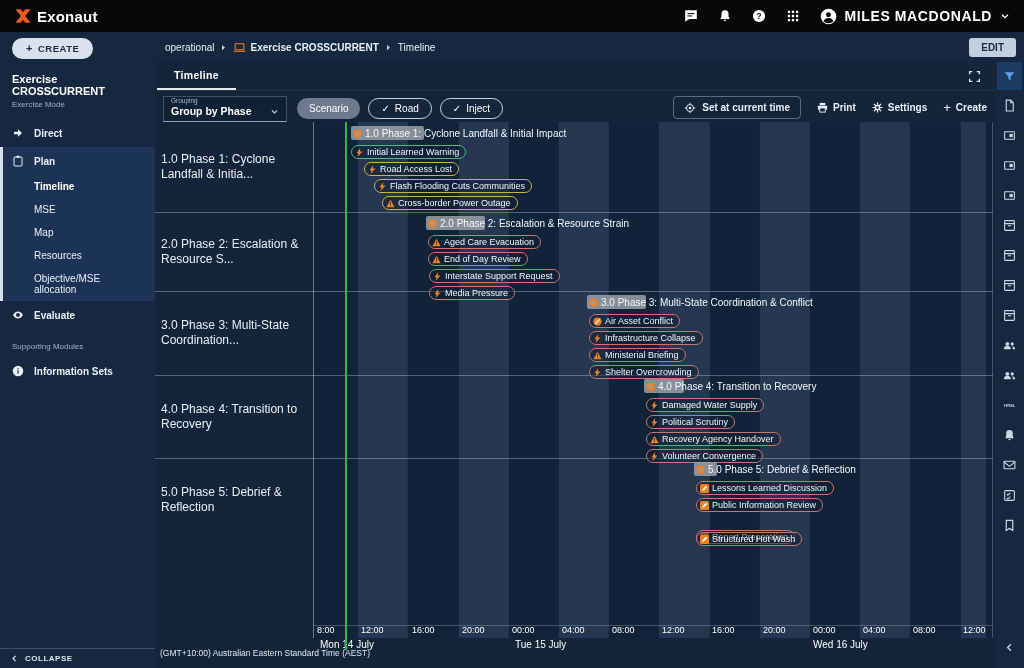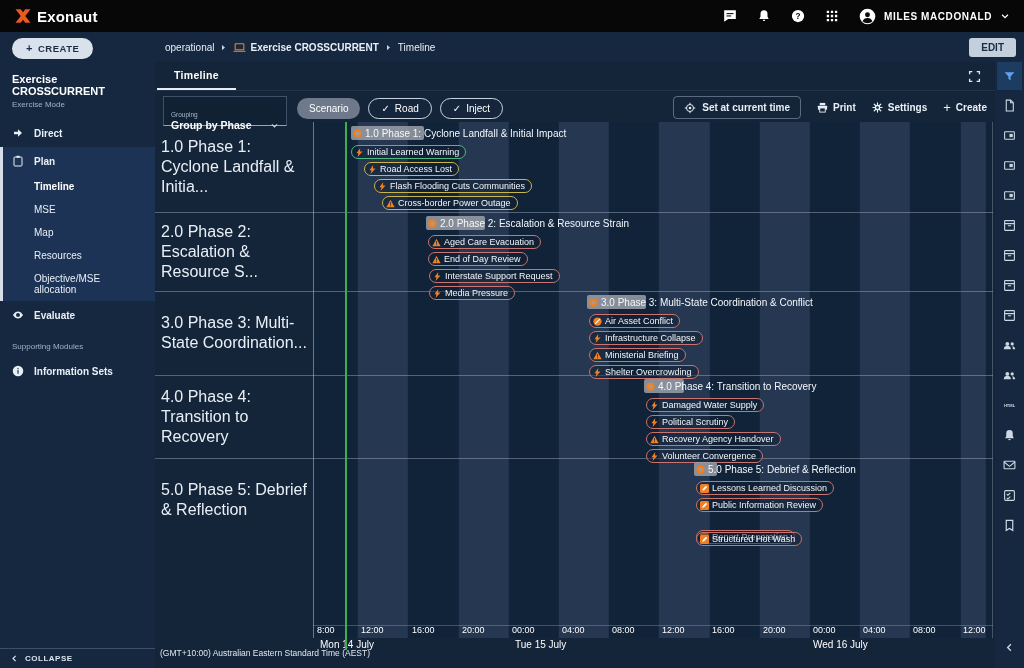--- a/index.html
+++ b/index.html
@@ -8,21 +8,21 @@
 
   
   .topbar{position:absolute;left:0;top:0;width:1024px;height:32px;background:#070707;display:flex;align-items:center;padding:0 14px;box-sizing:border-box;}
   .brand{display:flex;align-items:center;gap:5px;cursor:pointer;}
   .brand .ic svg{width:18px;height:18px;}
   .brand-text{font-size:15px;font-weight:bold;color:#fff;letter-spacing:.2px;}
   .topbar-right{margin-left:auto;display:flex;align-items:center;gap:20px;color:#fff;}
   .tb-ic svg{width:14px;height:14px;display:block;}
   .user{display:flex;align-items:center;gap:8px;}
   .user .ic svg{width:17px;height:17px;}
-  .user .name{font-size:10px;font-weight:bold;letter-spacing:.6px;}
+  .user .name{font-size:14px;font-weight:bold;letter-spacing:.6px;}
   .user .chev svg{width:10px;height:10px;}
 
   
   .sidebar{position:absolute;left:0;top:32px;width:155px;height:636px;background:#152840;box-sizing:border-box;}
   .back-row{display:flex;align-items:center;gap:6px;padding:13px 10px 8px;color:#dde6f0;font-size:7.5px;font-weight:bold;letter-spacing:.4px;cursor:pointer;}
   .back-row .ic svg{width:10px;height:10px;}
   .create-btn{margin:6px 12px 14px;display:inline-flex;align-items:center;gap:5px;background:#d9e2ec;color:#1b2c44;font-size:9.5px;font-weight:bold;letter-spacing:.5px;border-radius:12px;padding:5px 14px;cursor:pointer;}
   .create-btn .plus{font-size:11px;font-weight:bold;line-height:1;}
   .ex-title{padding:0 12px;font-size:11px;font-weight:bold;color:#fff;}
   .ex-mode{padding:3px 12px 10px;font-size:8px;color:#9fb2c8;}
@@ -47,42 +47,42 @@
   .crumb-ic svg{width:13px;height:11px;}
   .edit-btn{margin-left:auto;background:#c3cfdd;color:#1b2b42;font-size:10px;font-weight:bold;padding:4px 12px;border-radius:3px;cursor:pointer;}
 
   
   .main{position:absolute;left:155px;top:62px;width:840px;height:606px;background:#142539;overflow:hidden;}
   .tabbar{position:absolute;left:0;top:0;width:100%;height:28px;border-bottom:1px solid rgba(148,166,190,.12);}
   .tab{position:absolute;left:2px;top:0;height:28px;display:flex;align-items:center;padding:0 17px;font-size:10.5px;font-weight:bold;letter-spacing:.3px;color:#fff;border-bottom:2px solid #e8edf4;box-sizing:border-box;cursor:pointer;}
   .fullscreen{position:absolute;right:14px;top:7px;color:#dfe8f2;cursor:pointer;}
   .fullscreen svg{width:13px;height:13px;}
 
-  .grouping{position:absolute;left:8px;top:34px;width:124px;height:26px;background:#0f2133;border:1px solid #3e5168;border-bottom:1px solid #93a5ba;box-sizing:border-box;padding:14px 7px;cursor:pointer;}
+  .grouping{position:absolute;left:8px;top:34px;width:124px;height:26px;background:#0f2133;border:1px solid #3e5168;border-bottom:1px solid #93a5ba;box-sizing:border-box;padding:0 7px;cursor:pointer;}
   .g-label{font-size:6.5px;color:#a7b7ca;}
   .g-value{font-size:10.5px;font-weight:bold;color:#fff;display:flex;justify-content:space-between;align-items:center;margin-top:1px;}
   .g-value .ic{color:#c6d2e0;}
   .g-value .ic svg{width:9px;height:9px;}
 
   .chips{position:absolute;left:142px;top:36px;display:flex;gap:8px;align-items:center;}
   .chip{height:21px;display:inline-flex;align-items:center;gap:5px;padding:0 12px;border-radius:11px;font-size:10px;color:#fff;box-sizing:border-box;cursor:pointer;white-space:nowrap;}
   .chip.filled{background:#6e7a8c;}
   .chip.outlined{border:1px solid #c9d4e2;background:rgba(23,40,64,.4);}
   .chip .ck{font-size:10px;}
 
   .tl-right{position:absolute;right:8px;top:34px;display:flex;align-items:center;gap:16px;font-size:10px;font-weight:bold;color:#e9eff7;}
   .sct{display:flex;align-items:center;gap:6px;border:1px solid rgba(150,165,185,.55);border-radius:4px;padding:4.5px 10px;cursor:pointer;}
   .sct .ic svg{width:12px;height:12px;}
   .act{display:flex;align-items:center;gap:5px;cursor:pointer;}
   .act .ic svg{width:11px;height:11px;}
   .act .plus{font-size:13px;font-weight:normal;line-height:1;}
 
   
   .labels{position:absolute;left:0;top:60px;width:158px;height:503px;overflow:hidden;}
-  .row-label{position:absolute;left:6px;width:148px;display:flex;align-items:center;font-size:16px;line-height:1.25;color:#e9eff7;}
+  .row-label{position:absolute;left:6px;width:148px;display:flex;align-items:center;font-size:12px;line-height:1.25;color:#e9eff7;}
   .chart{position:absolute;left:158px;top:60px;width:680px;height:516px;background:repeating-linear-gradient(90deg,#112339 0 50.2px,#253751 50.2px 100.4px);background-position:-6.2px 0;border-left:1px solid rgba(190,205,222,.5);border-right:1px solid rgba(190,205,222,.3);box-sizing:border-box;overflow:hidden;}
   .h-sep{position:absolute;left:0;width:838px;height:1px;background:rgba(180,195,215,.4);}
   .rows-bottom{position:absolute;left:158px;top:563px;width:680px;height:1px;background:rgba(180,195,215,.3);}
   .now-line{position:absolute;top:60px;width:2px;height:528px;z-index:4;}
   .phase{position:absolute;height:14px;z-index:3;cursor:pointer;}
   .pbar{position:absolute;left:-2px;top:0;height:14px;background:rgba(155,160,168,.85);border-radius:2px;}
   .pcontent{position:relative;display:flex;align-items:center;gap:3px;height:14px;}
   .ph-ic svg{width:9px;height:9px;}
   .ph-text{font-size:10px;color:#f4f8fc;white-space:nowrap;}
   .pill{position:absolute;display:inline-flex;align-items:center;gap:3px;height:14px;padding:0 6px 0 3px;border:1px solid #c97470;border-radius:8px;background:rgba(15,28,48,.45);font-size:9px;color:#f2f6fa;white-space:nowrap;box-sizing:border-box;z-index:3;cursor:pointer;}

